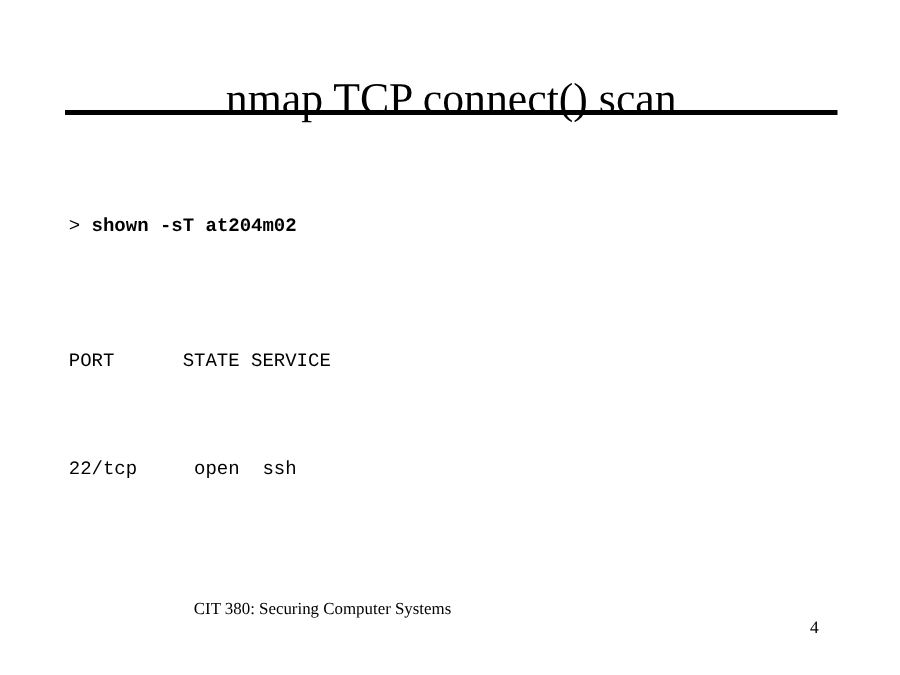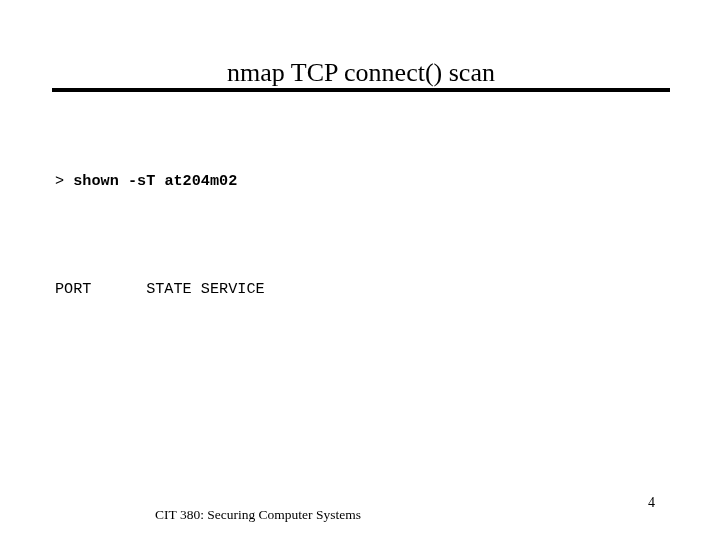--- a/index.html
+++ b/index.html
@@ -25,21 +25,21 @@
   }
 
   
   #slide-title {
     position: absolute;
     left: 52px;
     top: 36px;
     width: 618px;
     text-align: center;
     font-family: "Liberation Serif", "DejaVu Serif", serif;
-    font-size: 26px;
+    font-size: 35px;
     line-height: 40px;
     font-weight: normal;
     white-space: nowrap;
     color: #000000;
   }
 
   
   #title-rule {
     position: absolute;
     left: 52px;
@@ -70,21 +70,21 @@
     font-weight: normal;
   }
   .cmd-text {
     font-weight: bold;
   }
 
   
   #footer-text {
     position: absolute;
     left: 155px;
-    top: 507px;
+    top: 479px;
     font-family: "Liberation Serif", "DejaVu Serif", serif;
     font-size: 13.5px;
     line-height: 16px;
     color: #000000;
     white-space: nowrap;
   }
   #footer-page-number {
     position: absolute;
     left: 648px;
     top: 495px;
@@ -103,20 +103,21 @@
 
   <div id="title-rule"></div>
 
   <div id="terminal-output">
 
     <div class="term-line"><span class="prompt-sym">&gt;</span><span> </span><span class="cmd-text">shown -sT at204m02</span></div>
 
 
     <div class="term-line">PORT      STATE SERVICE</div>
 
+    <div class="term-line">22/tcp     open  ssh</div>
     
     
     
     
     
     
     
     
     
 

